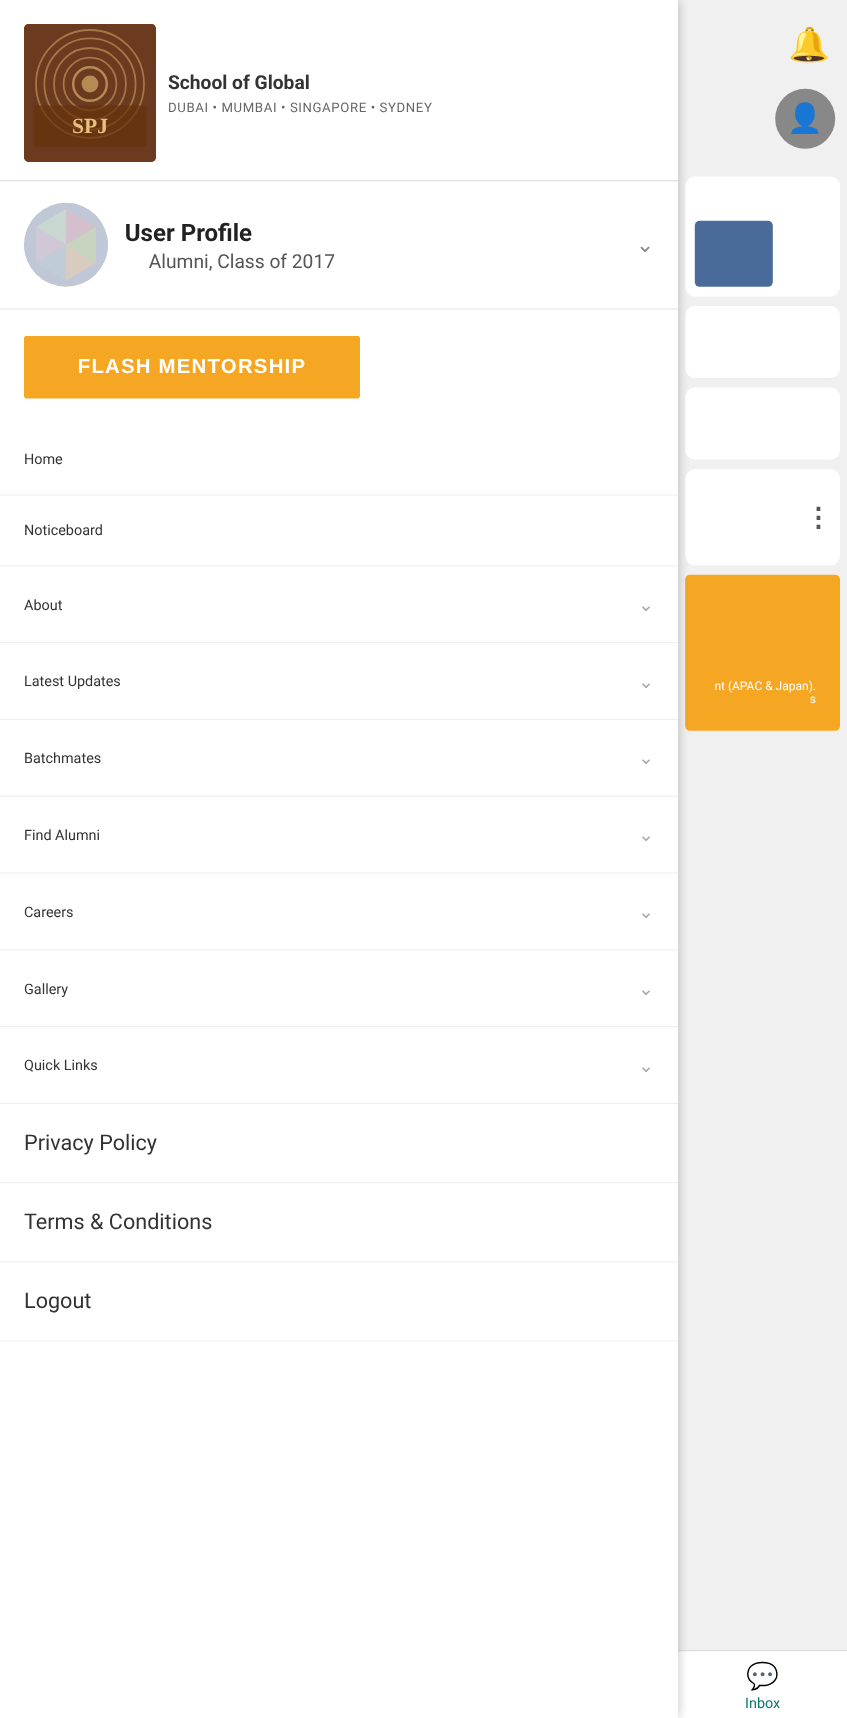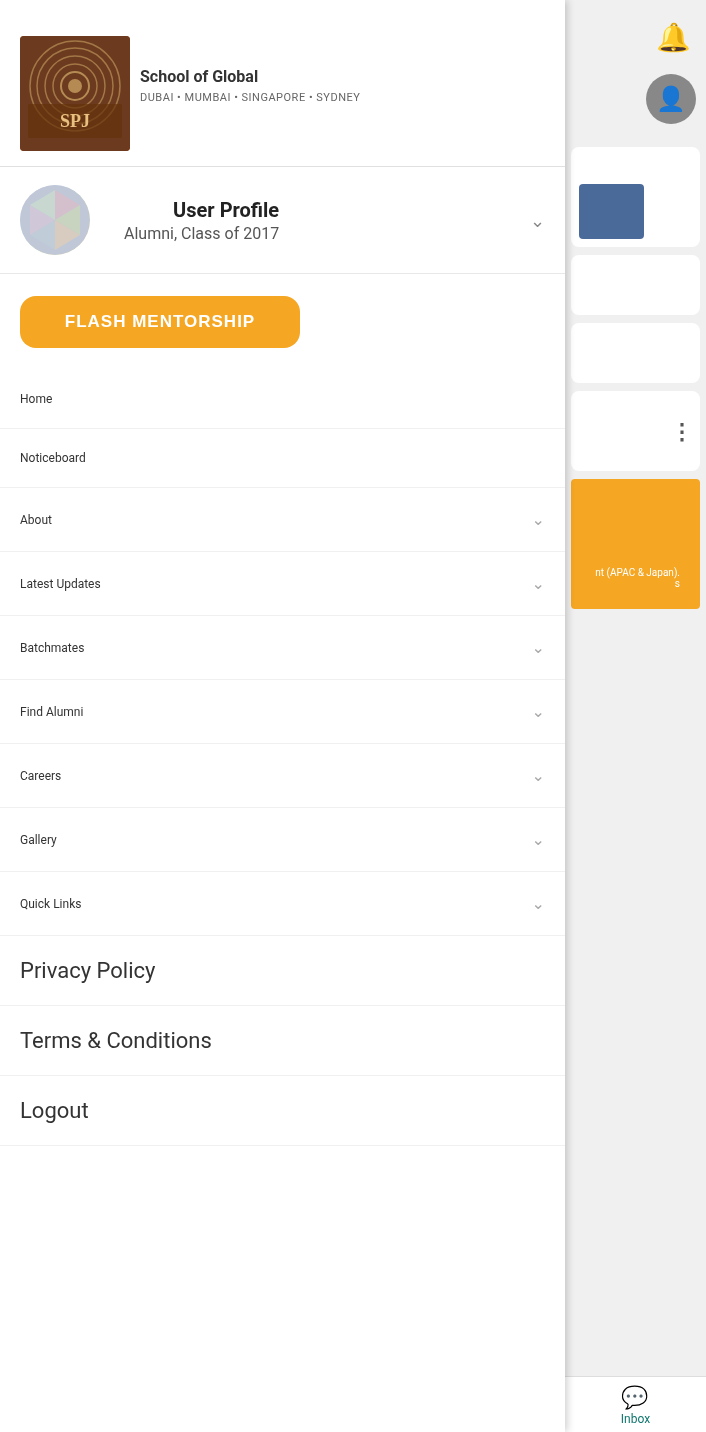--- a/index.html
+++ b/index.html
@@ -59,21 +59,20 @@
       width: 110px;
       height: 115px;
       background: #c2410c;
       border-radius: 4px;
       display: flex;
       align-items: center;
       justify-content: center;
       flex-direction: column;
       position: relative;
       overflow: hidden;
-      margin-top: 16px;
     }
 
     .logo-text-block {
       display: flex;
       flex-direction: column;
     }
 
     .logo-school-name {
       font-size: 16px;
       font-weight: 700;
@@ -94,21 +93,20 @@
       display: flex;
       align-items: center;
       justify-content: space-between;
       border-bottom: 1px solid #e8e8e8;
     }
 
     .user-profile-left {
       display: flex;
       align-items: center;
       gap: 14px;
-      text-align: right;
     }
 
     .avatar {
       width: 70px;
       height: 70px;
       border-radius: 50%;
       background: linear-gradient(135deg, #e0c4d8 0%, #b8d4e8 30%, #d4e0b8 60%, #e8d4b8 100%);
       overflow: hidden;
       position: relative;
       display: flex;
@@ -145,21 +143,21 @@
     }
 
     .flash-mentorship-btn {
       background: #f5a623;
       color: #fff;
       border: none;
       padding: 16px 30px;
       font-size: 17px;
       font-weight: 700;
       letter-spacing: 1px;
-      border-radius: 16px;
+      border-radius: 2px;
       cursor: pointer;
       width: 280px;
       text-align: center;
     }
 
     
     .nav-menu {
       list-style: none;
     }
 
@@ -184,21 +182,21 @@
     }
 
     
     .nav-item-plain {
       border-bottom: 1px solid #f0f0f0;
       padding: 22px 20px;
       cursor: pointer;
     }
 
     .nav-item-plain .nav-item-label {
-      font-size: 22px;
+      font-size: 18px;
       color: #333;
     }
 
     
     .right-top-icons {
       display: flex;
       flex-direction: column;
       align-items: flex-end;
       padding: 15px 10px;
       gap: 15px;

